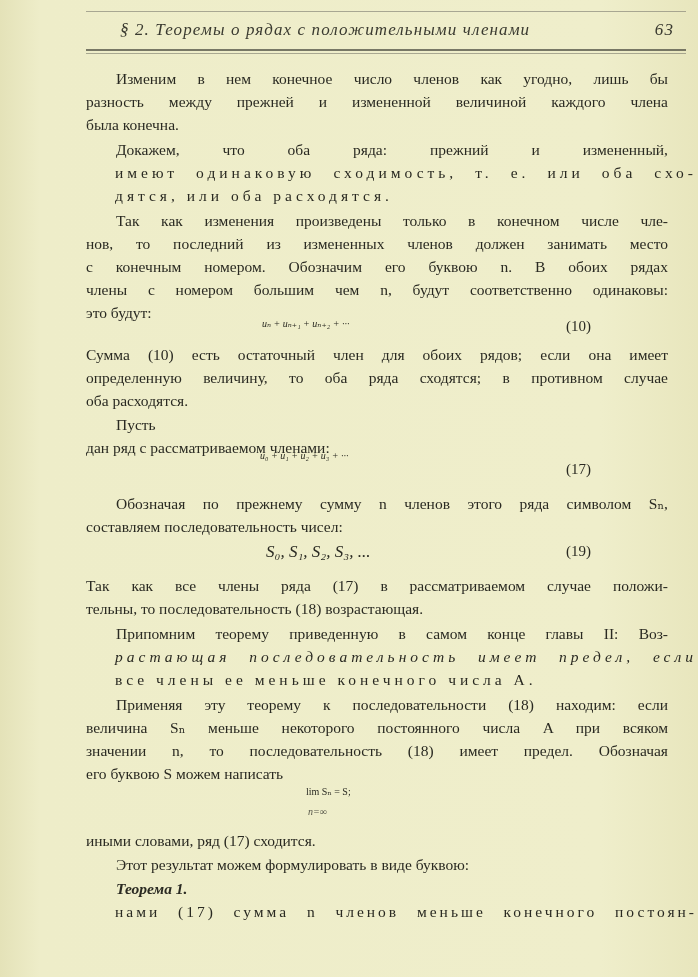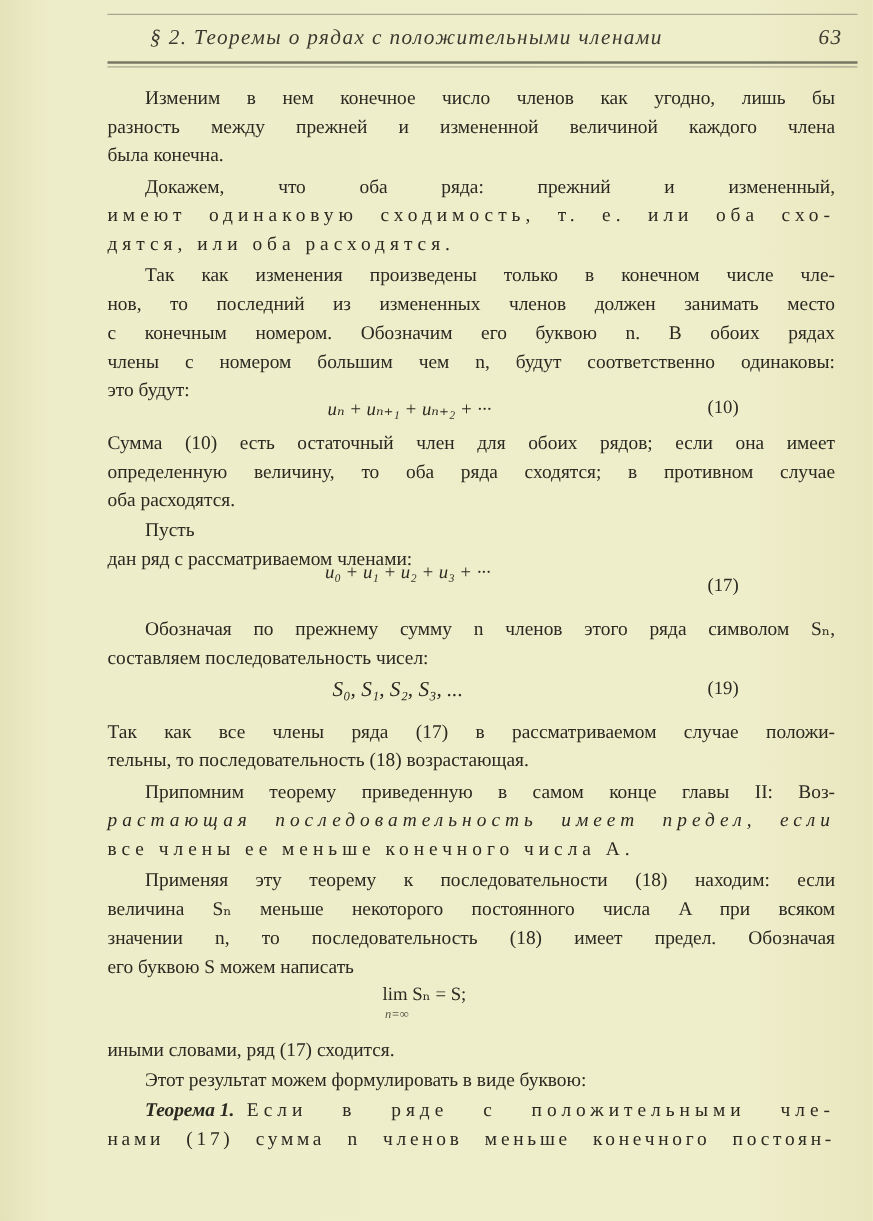--- a/index.html
+++ b/index.html
@@ -19,24 +19,24 @@
     }
     .header .title { position: absolute; left: 0; top: 0; white-space: nowrap; }
     .header .num { position: absolute; right: 6px; top: 0; font-style: italic; }
     .rule-bot1 { position: absolute; left: 86px; top: 49px; width: 600px; height: 2px; background: #5a5a4c; opacity: .8; }
     .rule-bot2 { position: absolute; left: 86px; top: 53px; width: 600px; height: 1px; background: #7a7a6a; opacity: .6; }
 
     .text { position: absolute; left: 86px; width: 582px; font-size: 15.5px; line-height: 22.5px; }
     .line { position: absolute; left: 0; width: 582px; white-space: nowrap; text-align: justify; text-align-last: justify; }
     .line.last { text-align-last: left; }
     .indent { padding-left: 30px; box-sizing: border-box; }
-    .spaced { letter-spacing: 4px; }
+    .spaced { letter-spacing: 4px; margin-left: 29px; }
     .bold { font-weight: bold; }
     .it { font-style: italic; }
-    .formula { position: absolute; font-style: italic; font-size: 15px; white-space: nowrap; }
+    .formula { position: absolute; font-style: italic; font-size: 10px; white-space: nowrap; }
     .eqnum { position: absolute; right: 30px; font-size: 15px; }
   </style>
 </head>
 <body>
 
 <div class="page">
 
   <div class="rule-top"></div>
   <div class="header">
     <span class="title">§ 2. Теоремы о рядах с положительными членами</span>
@@ -104,18 +104,17 @@
 
   <div class="formula" style="left:306px; top:786px; font-style:normal;">lim Sₙ = S;</div>
   <div class="formula" style="left:308px; top:806px; font-size:10px; color:#555548;">n=∞</div>
 
   <div class="text" style="top:0;">
     <div class="line last" style="top:830px;">иными словами, ряд (17) сходится.</div>
     <div class="line last indent" style="top:854px;">Этот результат можем формулировать в виде буквою:</div>
 
     <div class="line indent" style="top:878px; display:flex; gap:10px;">
       <span class="it bold" style="flex:none;">Теорема 1.</span>
-      <span class="spaced" style="flex:1; text-align:justify; text-align-last:justify;">Если в ряде с положительными чле-</span>
     </div>
     <div class="line spaced" style="top:901px; letter-spacing:3px;">нами (17) сумма n членов меньше конечного постоян-</div>
   </div>
 
 </div>
 
 </body></html>

